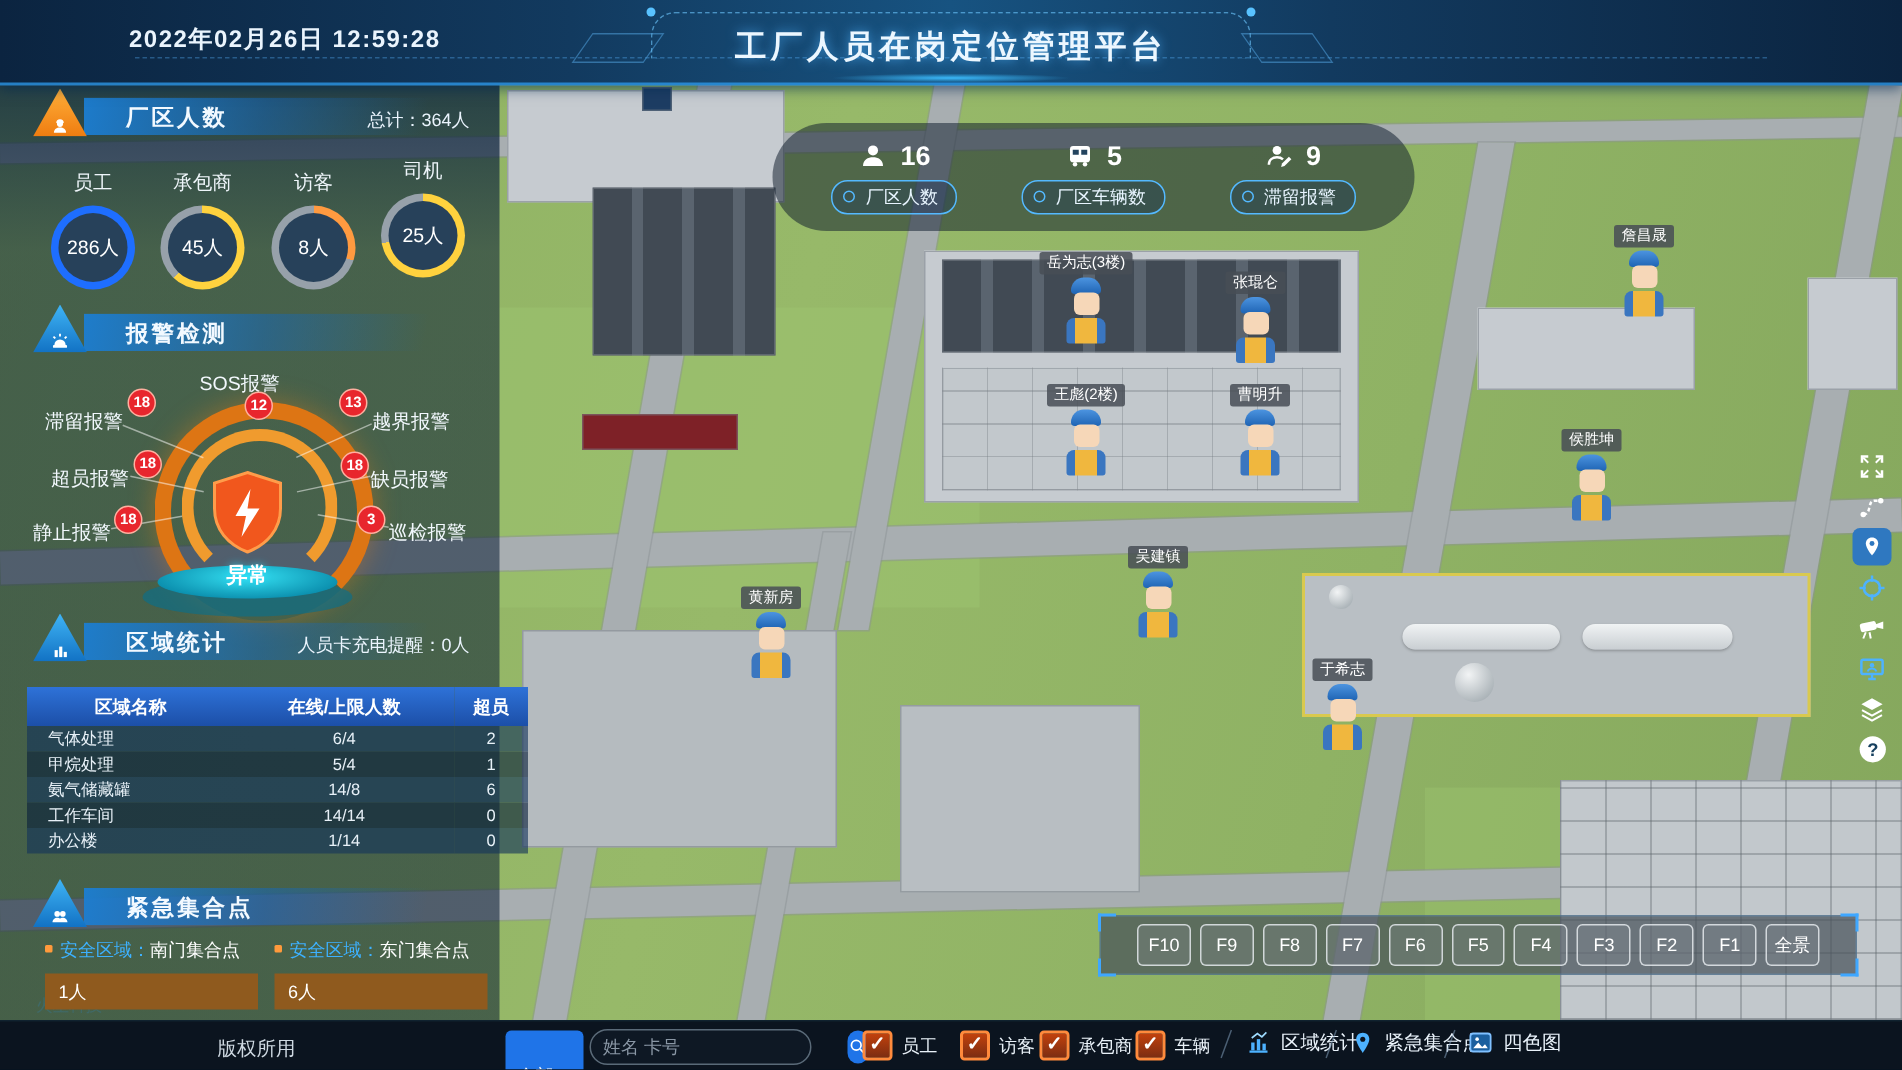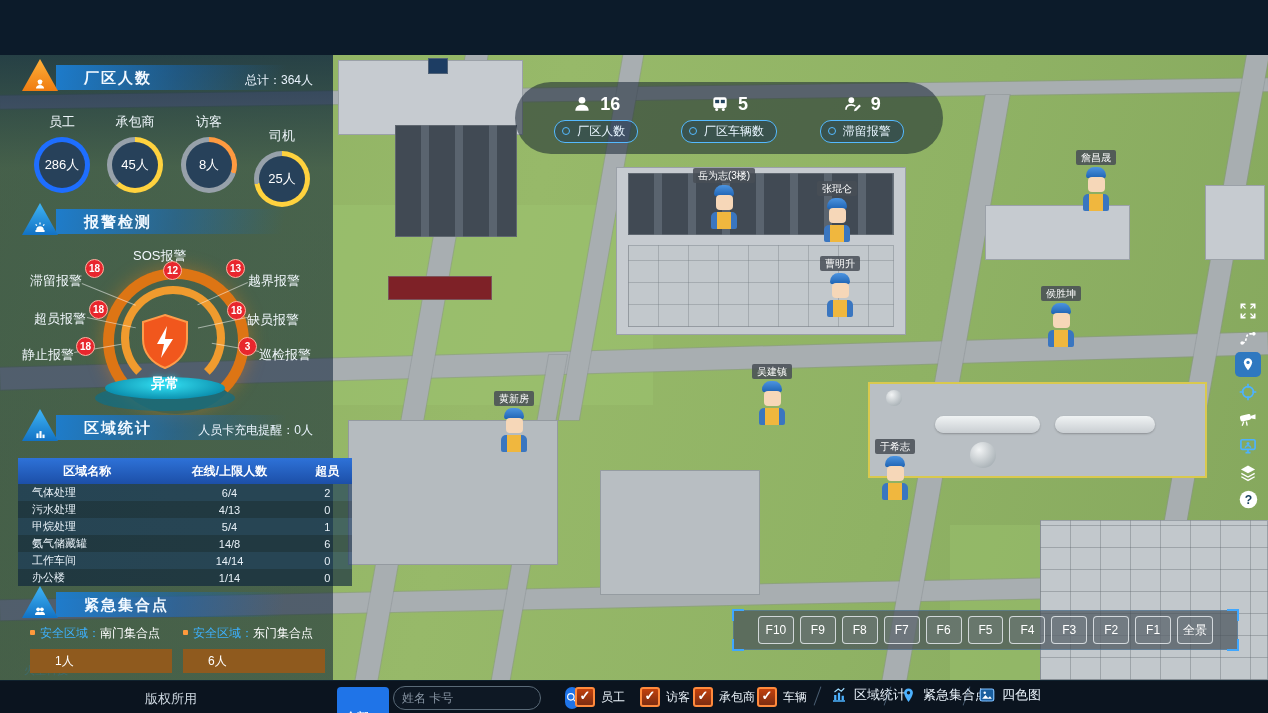--- a/index.html
+++ b/index.html
@@ -121,21 +121,21 @@
   .rtable td{height:15px;font-size:11px;color:#e8f1f8;text-align:center;padding:1px 4px;}
   .rtable td:first-child{text-align:left;padding-left:14px;}
   .rtable tr:nth-child(odd) td{background:rgba(20,52,90,.62);}
   .rtable tr:nth-child(even) td{background:rgba(10,32,60,.62);}
 
   .as-pt{position:absolute;top:570px;width:142px;z-index:3;}
   .as-line{font-size:12px;white-space:nowrap;}
   .as-line .dot{display:inline-block;width:5px;height:5px;background:#ff9a3c;border-radius:1px;margin-right:5px;vertical-align:2px;}
   .zone{color:#3db1ff;}
   .pname{color:#fff;}
-  .bar{margin-top:7px;height:24px;background:#8f5a1e;color:#fff;font-size:12px;line-height:24px;padding-left:25px;}
+  .bar{margin-top:7px;height:24px;background:#8f5a1e;color:#fff;font-size:12px;line-height:24px;padding-left:9px;}
 
   
   .ftr{position:absolute;left:0;top:680px;width:1268px;height:33px;background:#0b141f;z-index:30;border-top:1px solid #10222f;}
   .ftr .copy{position:absolute;left:145px;top:9px;font-size:13px;color:#cfd9e2;}
   .allsel{position:absolute;left:337px;top:6px;height:36px;padding:12px 8px;background:#1f74e8;border-radius:4px;
         color:#fff;font-size:12px;display:flex;align-items:center;gap:5px;cursor:pointer;}
   .allsel .chev{font-size:9px;color:#cfe7ff;}
   .sbox{position:absolute;left:393px;top:5px;width:146px;height:22px;border:1px solid #5a6a78;border-radius:12px;
         background:#0e1824;display:flex;align-items:center;cursor:text;}
   .sbox input{flex:1;background:transparent;border:none;outline:none;color:#cfd9e2;font-size:12px;padding:0 8px;
@@ -243,20 +243,28 @@
         </div>
       </div>
     <div class="marker" style="left:805px;top:126px">
         <div class="ptag">张琨仑</div>
         <div class="avatar">
           <div class="helmet"></div>
           <div class="face"></div>
           <div class="bodyv"></div>
         </div>
       </div>
+    <div class="marker" style="left:692px;top:201px">
+        <div class="ptag">王彪(2楼)</div>
+        <div class="avatar">
+          <div class="helmet"></div>
+          <div class="face"></div>
+          <div class="bodyv"></div>
+        </div>
+      </div>
     <div class="marker" style="left:808px;top:201px">
         <div class="ptag">曹明升</div>
         <div class="avatar">
           <div class="helmet"></div>
           <div class="face"></div>
           <div class="bodyv"></div>
         </div>
       </div>
     <div class="marker" style="left:1029px;top:231px">
         <div class="ptag">侯胜坤</div>
@@ -396,21 +404,21 @@
         </div>
     </div>
     <div class="ringcell" style="left:177px;top:58px">
       <div class="rlabel">访客</div>
       <div class="ring" style="--c: #ff9a40; --p: 30;">
           <div class="hole">
             <span class="rval">8人</span>
           </div>
         </div>
     </div>
-    <div class="ringcell" style="left:250px;top:72px">
+    <div class="ringcell" style="left:250px;top:50px">
       <div class="rlabel">司机</div>
       <div class="ring" style="--c: #ffd23e; --p: 72;">
           <div class="hole">
             <span class="rval">25人</span>
           </div>
         </div>
     </div>
 
     <div class="sec-head" style="top:152px">
       <div class="streak"></div>
@@ -476,25 +484,20 @@
           <th>区域名称</th>
           <th>在线/上限人数</th>
           <th>超员</th>
         </tr>
       </thead>
       <tbody>
         <tr>
             <td>气体处理</td>
             <td>6/4</td>
             <td>2</td>
-          </tr>
-        <tr>
-            <td>污水处理</td>
-            <td>4/13</td>
-            <td>0</td>
           </tr>
         <tr>
             <td>甲烷处理</td>
             <td>5/4</td>
             <td>1</td>
           </tr>
         <tr>
             <td>氨气储藏罐</td>
             <td>14/8</td>
             <td>6</td>
@@ -526,20 +529,33 @@
     <div class="as-pt" style="left:30px">
       <div class="as-line"><span class="dot"></span><span class="zone">安全区域：</span><span class="pname">南门集合点</span></div>
       <div class="bar">1人</div>
     </div>
     <div class="as-pt" style="left:183px">
       <div class="as-line"><span class="dot"></span><span class="zone">安全区域：</span><span class="pname">东门集合点</span></div>
       <div class="bar">6人</div>
     </div>
   </aside>
 
+  <header class="hdr">
+    <div class="dt">2022年02月26日 12:59:28</div>
+    <div class="dashline"></div>
+    <div class="deco d1" style="left:388px"></div>
+    <div class="deco d2" style="left:834px"></div>
+    <div class="titleframe">
+      <div class="arc"></div>
+      <div class="dotL"></div>
+        <div class="dotR"></div>
+      <div class="ptitle">工厂人员在岗定位管理平台</div>
+      <div class="tglow"></div>
+    </div>
+  </header>
 
   <footer class="ftr">
     <div class="copy">版权所用</div>
 
     <div class="allsel">
       <span>全部</span>
       <span class="chev">∨</span>
     </div>
 
     <div class="sbox">

